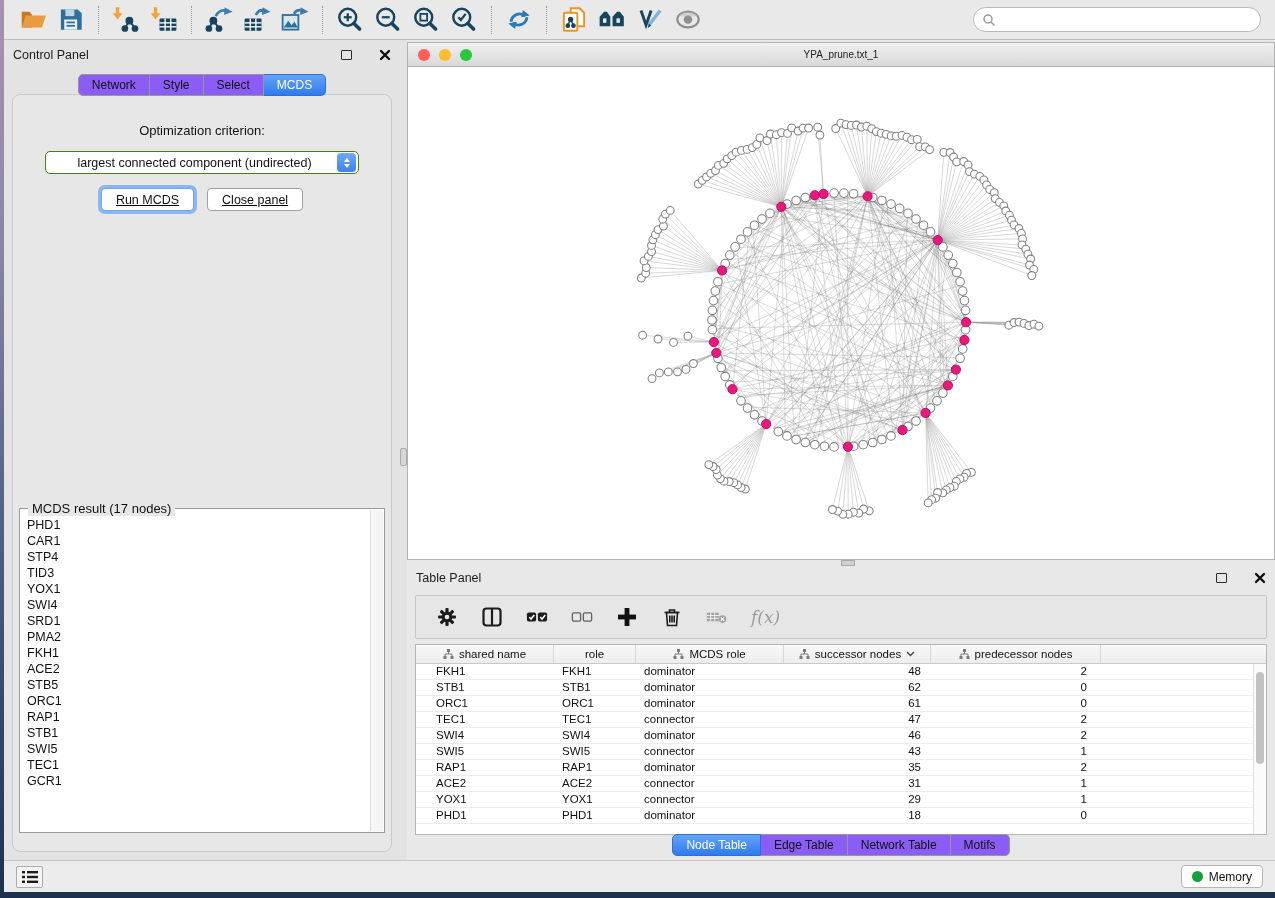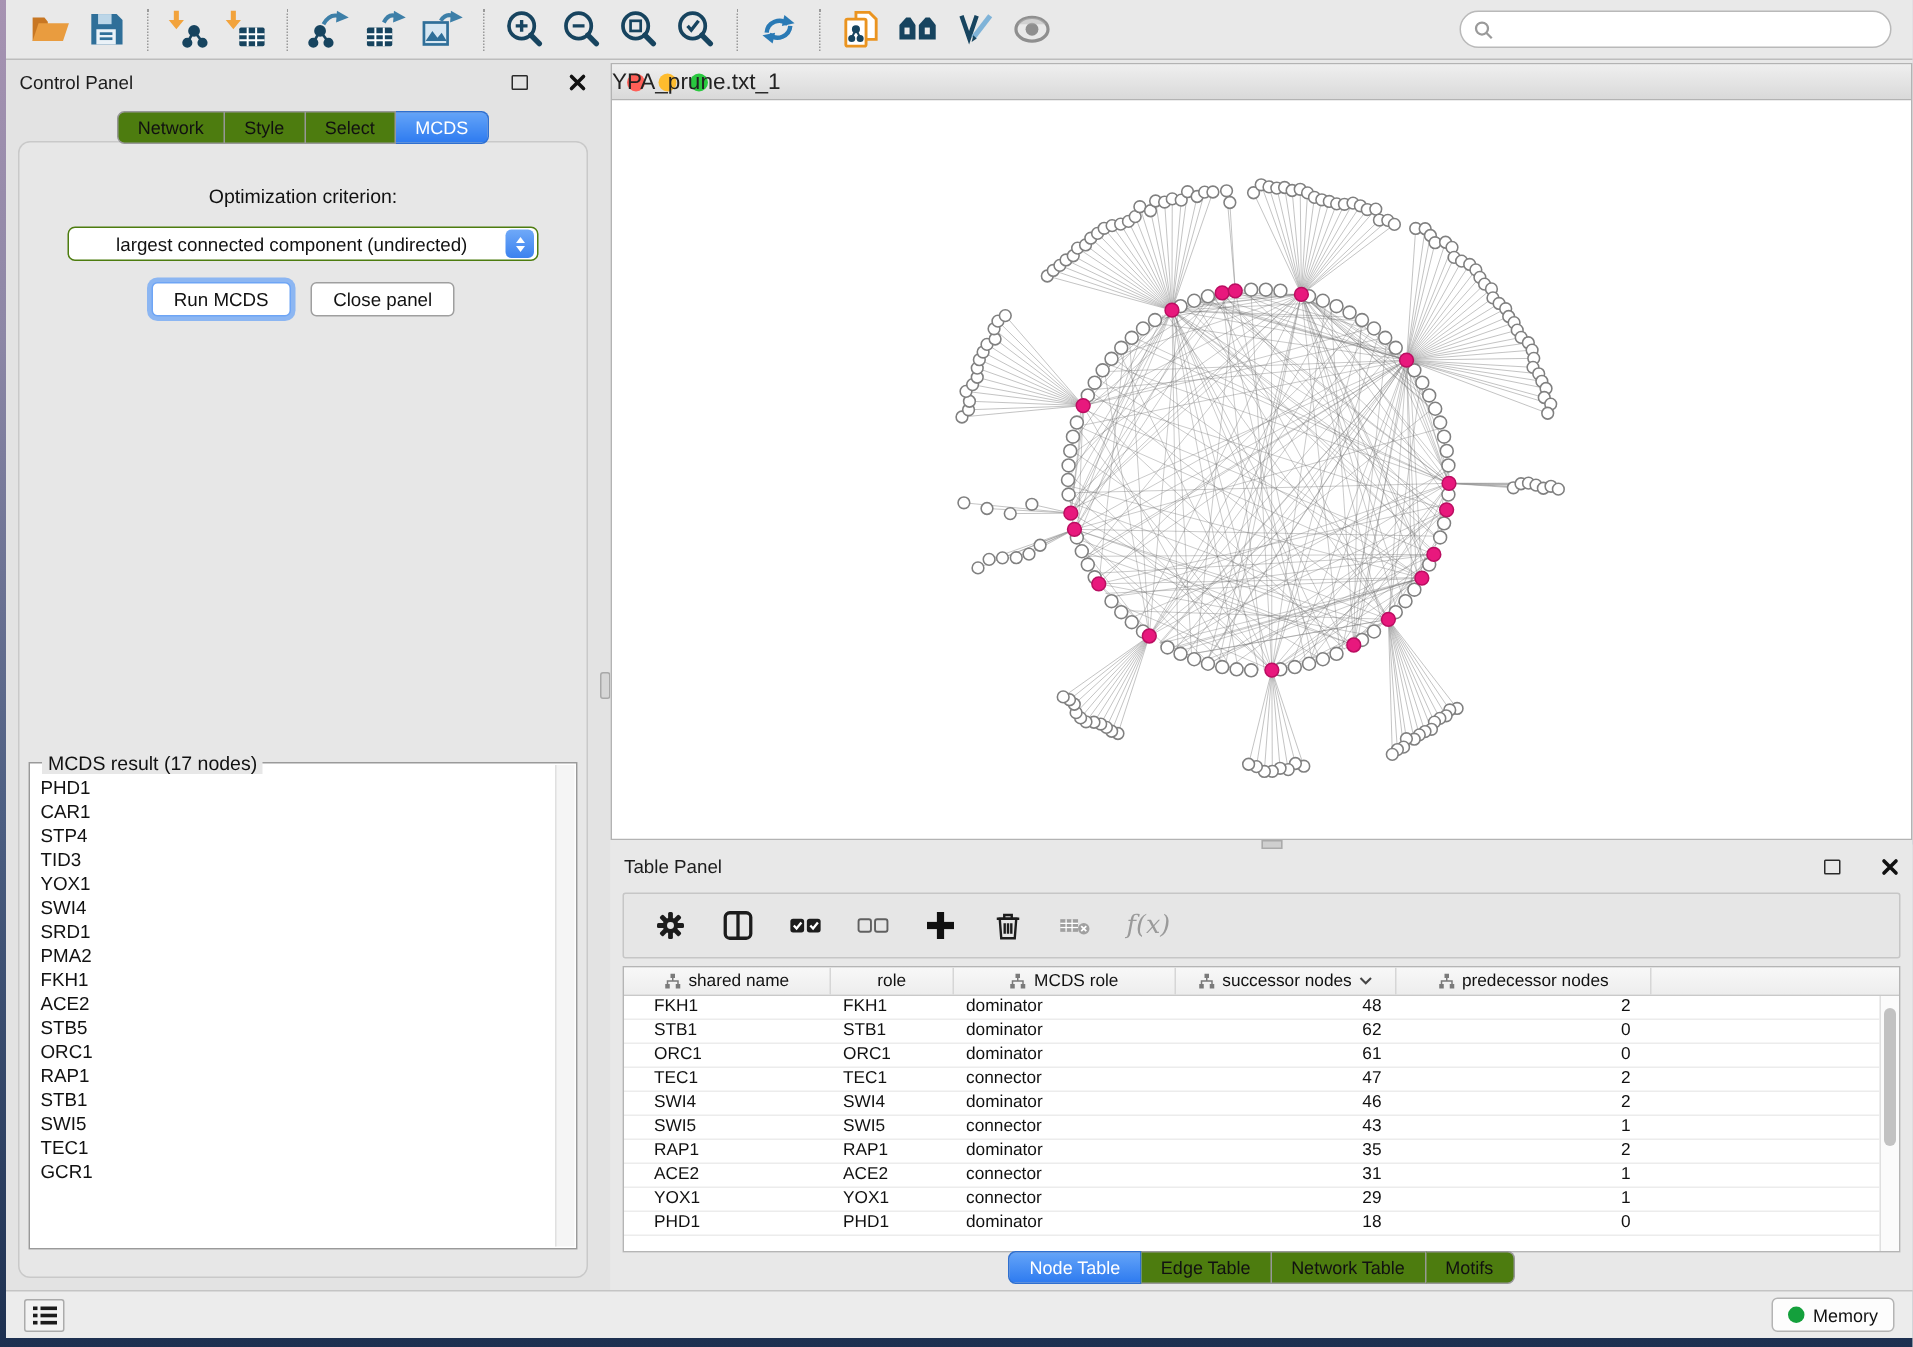--- a/index.html
+++ b/index.html
@@ -29,52 +29,52 @@
   
   .cpanel { position:absolute; left:0; top:0; width:396px; height:100%; background:#e3e3e3; }
   .phead { height:30px; display:flex; align-items:center; padding:0 9px;gap:15px; }
   .phead .ptitle { font-size:12.5px; color:#1c1c1c; }
   .phead .hspace { flex:1; }
   .float-btn { width:11px; height:10px; border:1.6px solid #2a2a2a; border-radius:1px; margin-right:12px; cursor:pointer; }
   .close-btn { width:12px; height:12px; cursor:pointer; }
   .inner-panel { position:absolute; left:8px; right:8px; top:54px; bottom:8px; background:#e7e7e7;
     border:1px solid #c9c9c9; border-radius:8px; }
   .seg { position:relative; z-index:2; display:flex; justify-content:center; margin-top:4px; }
-  .seg .tab { background:#4d7c0f; border:1px solid #979797; border-left:none; padding:3px 13px;
+  .seg .tab { background:#8b5cf6; border:1px solid #979797; border-left:none; padding:3px 13px;
     font:12px "Liberation Sans",sans-serif; color:#111; cursor:pointer; }
   .seg .tab:first-child { border-left:1px solid #979797; border-radius:5px 0 0 5px; }
   .seg .tab:last-child { border-radius:0 5px 5px 0; }
   .seg .tab.sel { background:linear-gradient(180deg,#64a4f8,#2e7bf0); color:#fff; border-color:#2e6fd0; }
   .opt-label { text-align:center; margin-top:28px; font-size:13px; color:#111; }
   .dropdown { width:314px; height:23px; margin:13px auto 0; background:#fff; border:1px solid #4d7c0f;
     border-radius:5px; display:flex; align-items:center; cursor:pointer; position:relative; }
   .dropdown .dval { flex:1; text-align:center; font-size:12.5px; color:#111; padding-left:6px; }
   .stepper { width:19px; height:19px; margin-right:2px; border-radius:4px;
     background:linear-gradient(180deg,#6fa9f8,#3c82ef); display:flex; flex-direction:column;
     align-items:center; justify-content:center; gap:2px; }
   .stepper .up { width:0; height:0; border-left:3.5px solid transparent; border-right:3.5px solid transparent; border-bottom:4px solid #fff; }
   .stepper .dn { width:0; height:0; border-left:3.5px solid transparent; border-right:3.5px solid transparent; border-top:4px solid #fff; }
-  .btnrow { display:flex; justify-content:center; gap:13px; margin-top:14px; }
+  .btnrow { display:flex; justify-content:center; gap:13px; margin-top:14px;text-decoration:underline; }
   .pbtn { height:23px; padding:0 14px; background:#fff; border:1px solid #9f9f9f; border-radius:4px;
     font:12.5px "Liberation Sans",sans-serif; color:#111; cursor:pointer; }
   .pbtn.focus { box-shadow:0 0 0 3px rgba(110,165,245,.75); border-color:#6ea5f5; }
   .fieldset { position:absolute; left:6px; right:6px; top:413px; bottom:18px; border:1px solid #9a9a9a; background:#fff; }
   .fieldset .legend { position:absolute; top:-8px; left:8px; background:#e7e7e7; padding:0 4px; font-size:13px; color:#111; }
   .mcds-list { position:absolute; left:1px; top:6px; bottom:1px; right:14px; overflow:hidden; padding:2px 6px; }
   .mcds-item { font-size:12.5px; line-height:16px; color:#111; cursor:default; }
   .vtrack { position:absolute; top:1px; bottom:1px; right:1px; width:13px; background:#f5f5f5; border-left:1px solid #e0e0e0; }
 
   
   .rarea { position:absolute; left:403px; top:0; right:0; height:100%; background:#e8e8e8; }
   .netwin { position:absolute; left:0; top:2px; right:0; height:518px; border:1px solid #b3b3b3; background:#fff; }
   .nettitle { height:24px; background:linear-gradient(180deg,#efefef,#d9d9d9); border-bottom:1px solid #b3b3b3;
     display:flex; align-items:center; position:relative; }
   .lights { display:flex; gap:9px; margin-left:10px; }
   .light { width:12px; height:12px; border-radius:50%; cursor:pointer; }
-  .netname { position:absolute; left:0; right:0; text-align:left; font-size:15px; color:#222; }
+  .netname { position:absolute; left:0; right:0; text-align:center; font-size:10px; color:#222; }
   .netcanvas { position:absolute; left:0; top:24px; right:0; bottom:0; background:#fff; overflow:hidden; }
 
   .chord   { stroke:#6f6f6f; stroke-width:.6; opacity:.40; }
   .fanline { stroke:#949494; stroke-width:.6; opacity:.62; }
   .ringnode{ fill:#fff; stroke:#808080; stroke-width:1.05; }
   .mcdsnode{ stroke-width:1; }
 
   
   .tpanel { position:absolute; left:0; top:523px; right:0; bottom:0; background:#e8e8e8; }
   .tpanel .tophandle { position:absolute; top:-3px; left:50%; width:14px; height:6px; background:#cfcfcf; border:1px solid #aaa; }

